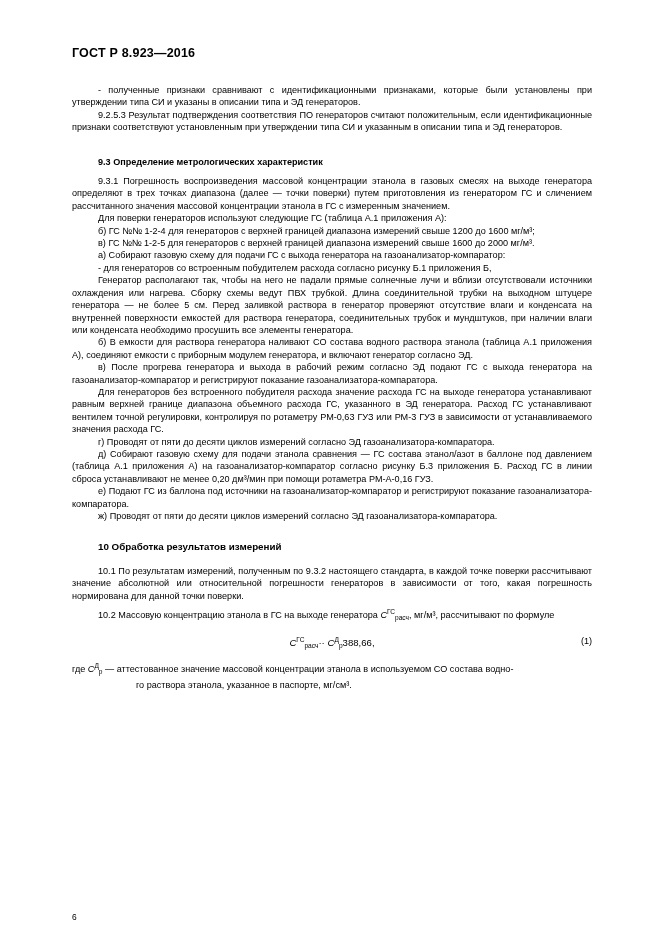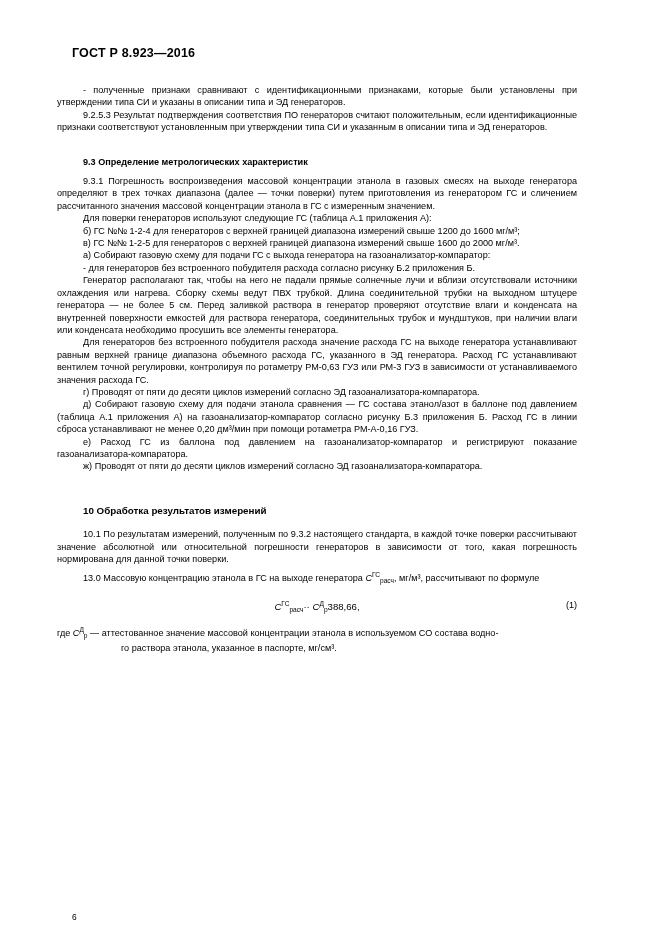--- a/index.html
+++ b/index.html
@@ -27,21 +27,21 @@
     position: absolute;
     top: 46px;
     left: 72px;
     font-size: 12.5px;
     font-weight: bold;
     letter-spacing: 0.2px;
   }
   .content {
     position: absolute;
     top: 84px;
-    left: 57px;
+    left: 72px;
     width: 520px;
     font-size: 9.1px;
     line-height: 12.4px;
     text-align: justify;
   }
   p {
     margin: 0 0 0 0;
     text-align: justify;
     text-justify: inter-word;
   }
@@ -50,21 +50,21 @@
   }
   .section-title {
     text-indent: 26px;
     font-weight: bold;
     margin-top: 22px;
     margin-bottom: 7px;
   }
   .section-title-10 {
     text-indent: 26px;
     font-weight: bold;
-    margin-top: 32px;
+    margin-top: 19px;
     margin-bottom: 11px;
     font-size: 9.8px;
   }
   .gap-sm { height: 4px; }
   .formula-row {
     position: relative;
     margin-top: 10px;
     margin-bottom: 10px;
     height: 16px;
   }
@@ -117,36 +117,38 @@
     <p class="ind">- полученные признаки сравнивают с идентификационными признаками, которые были установлены при утверждении типа СИ и указаны в описании типа и ЭД генераторов.</p>
     <p class="ind">9.2.5.3 Результат подтверждения соответствия ПО генераторов считают положительным, если идентификационные признаки соответствуют установленным при утверждении типа СИ и указанным в описании типа и ЭД генераторов.</p>
 
     <p class="section-title">9.3 Определение метрологических характеристик</p>
 
     <p class="ind">9.3.1 Погрешность воспроизведения массовой концентрации этанола в газовых смесях на выходе генератора определяют в трех точках диапазона (далее — точки поверки) путем приготовления из генератором ГС и сличением рассчитанного значения массовой концентрации этанола в ГС с измеренным значением.</p>
     <p class="ind">Для поверки генераторов используют следующие ГС (таблица А.1 приложения А):</p>
     <p class="ind">б) ГС №№ 1-2-4 для генераторов с верхней границей диапазона измерений свыше 1200 до 1600 мг/м³;</p>
     <p class="ind">в) ГС №№ 1-2-5 для генераторов с верхней границей диапазона измерений свыше 1600 до 2000 мг/м³.</p>
     <p class="ind">а) Собирают газовую схему для подачи ГС с выхода генератора на газоанализатор-компаратор:</p>
-    <p class="ind">- для генераторов без встроенного побудителя расхода согласно рисунку Б.2 приложения Б.</p>
+    <p class="ind">- для генераторов со встроенным побудителем расхода согласно рисунку Б.1 приложения Б,</p>
     <p class="ind">Генератор располагают так, чтобы на него не падали прямые солнечные лучи и вблизи отсутствовали источники охлаждения или нагрева. Сборку схемы ведут ПВХ трубкой. Длина соединительной трубки на выходном штуцере генератора — не более 5 см. Перед заливкой раствора в генератор проверяют отсутствие влаги и конденсата на внутренней поверхности емкостей для раствора генератора, соединительных трубок и мундштуков, при наличии влаги или конденсата необходимо просушить все элементы генератора.</p>
+    <p class="ind">б) В емкости для раствора генератора наливают СО состава водного раствора этанола (таблица А.1 приложения А), соединяют емкости с приборным модулем генератора, и включают генератор согласно ЭД.</p>
+    <p class="ind">в) После прогрева генератора и выхода в рабочий режим согласно ЭД подают ГС с выхода генератора на газоанализатор-компаратор и регистрируют показание газоанализатора-компаратора.</p>
     <p class="ind">Для генераторов без встроенного побудителя расхода значение расхода ГС на выходе генератора устанавливают равным верхней границе диапазона объемного расхода ГС, указанного в ЭД генератора. Расход ГС устанавливают вентилем точной регулировки, контролируя по ротаметру РМ-0,63 ГУЗ или РМ-3 ГУЗ в зависимости от устанавливаемого значения расхода ГС.</p>
     <p class="ind">г) Проводят от пяти до десяти  циклов измерений согласно ЭД газоанализатора-компаратора.</p>
     <p class="ind">д) Собирают газовую схему для подачи этанола сравнения — ГС состава этанол/азот в баллоне под давлением (таблица А.1 приложения А) на газоанализатор-компаратор согласно рисунку Б.3 приложения Б. Расход ГС в линии сброса устанавливают не менее 0,20 дм³/мин при помощи ротаметра РМ-А-0,16 ГУЗ.</p>
-    <p class="ind">е) Расход ГС из баллона под давлением на газоанализатор-компаратор и регистрируют показание газоанализатора-компаратора.</p>
+    <p class="ind">е) Подают ГС из баллона под источники на газоанализатор-компаратор и регистрируют показание газоанализатора-компаратора.</p>
     <p class="ind">ж) Проводят от пяти до десяти  циклов измерений согласно ЭД газоанализатора-компаратора.</p>
 
     <p class="section-title-10">10 Обработка результатов измерений</p>
 
     <p class="ind">10.1 По результатам измерений, полученным по 9.3.2 настоящего стандарта, в каждой точке поверки рассчитывают значение абсолютной или относительной погрешности генераторов в зависимости от того, какая погрешность нормирована для данной точки поверки.</p>
 
     <div class="gap-sm"></div>
 
     <p class="ind">
-      <span>13.0  Массовую концентрацию этанола в ГС на выходе генератора </span><span class="var">C</span><sup>ГС</sup><sub>расч</sub><span>, мг/м³, рассчитывают по формуле</span>
+      <span>10.2  Массовую концентрацию этанола в ГС на выходе генератора </span><span class="var">C</span><sup>ГС</sup><sub>расч</sub><span>, мг/м³, рассчитывают по формуле</span>
     </p>
 
     <div class="formula-row">
       <span class="formula"><span class="var">C</span><sup>ГС</sup><sub>расч</sub><span>·· </span><span class="var">C</span><sup>Д</sup><sub>р</sub><span>388,66,</span></span>
       <span class="formula-num">(1)</span>
     </div>
 
     <p class="where-line">
       <span>где </span><span class="var">C</span><sup>Д</sup><sub>р</sub><span> — аттестованное значение массовой концентрации этанола в используемом СО состава водно-</span>
     </p>

